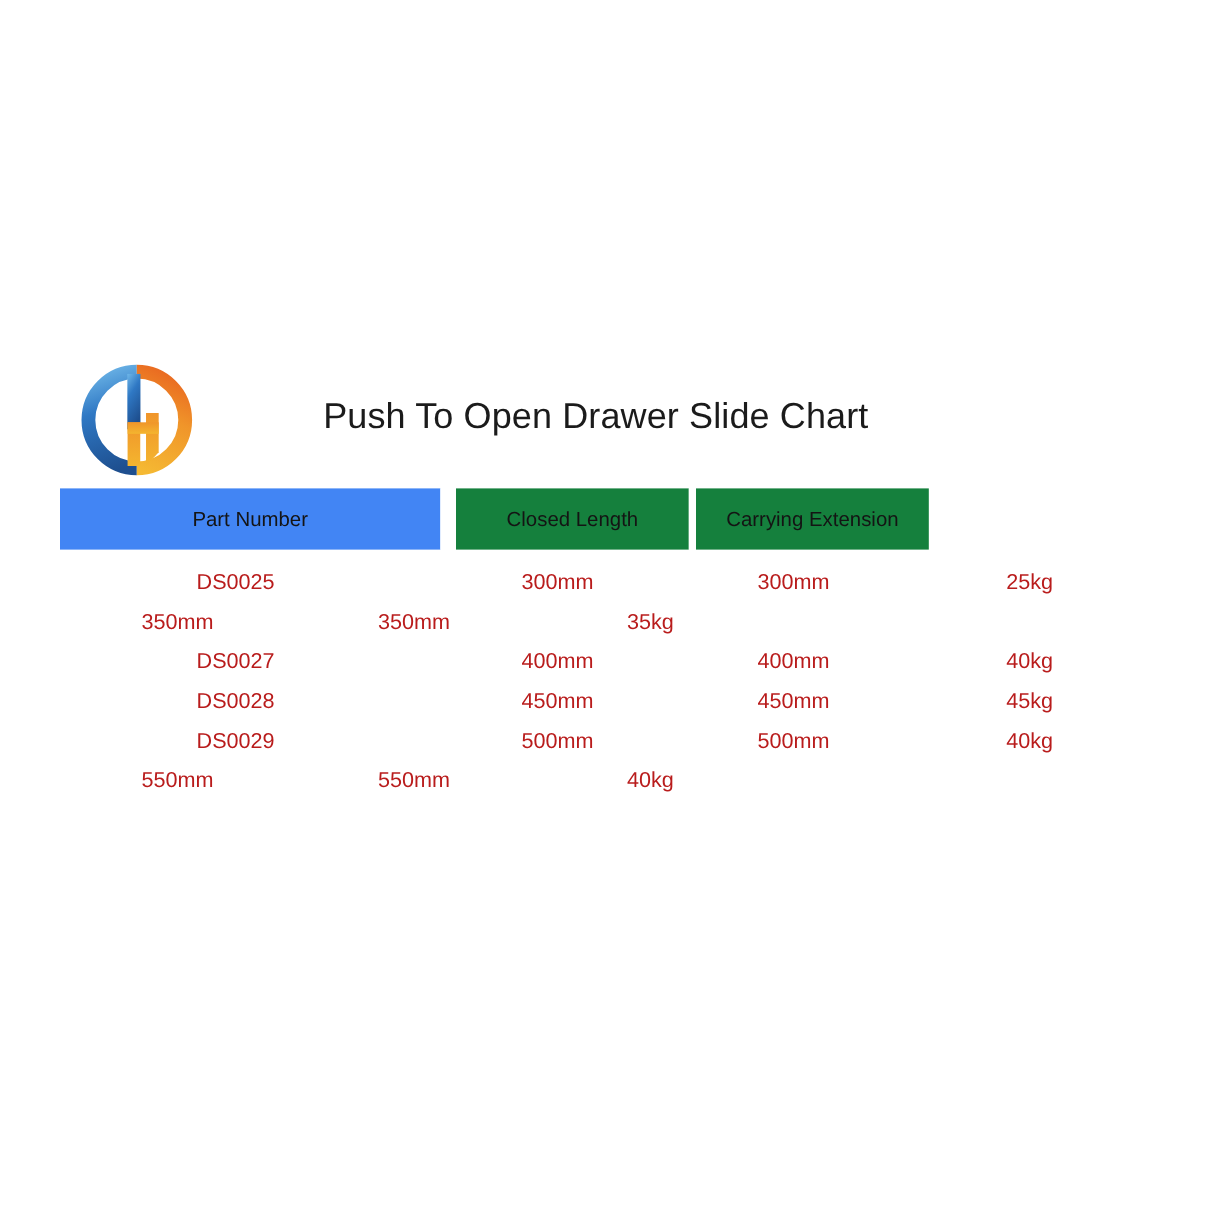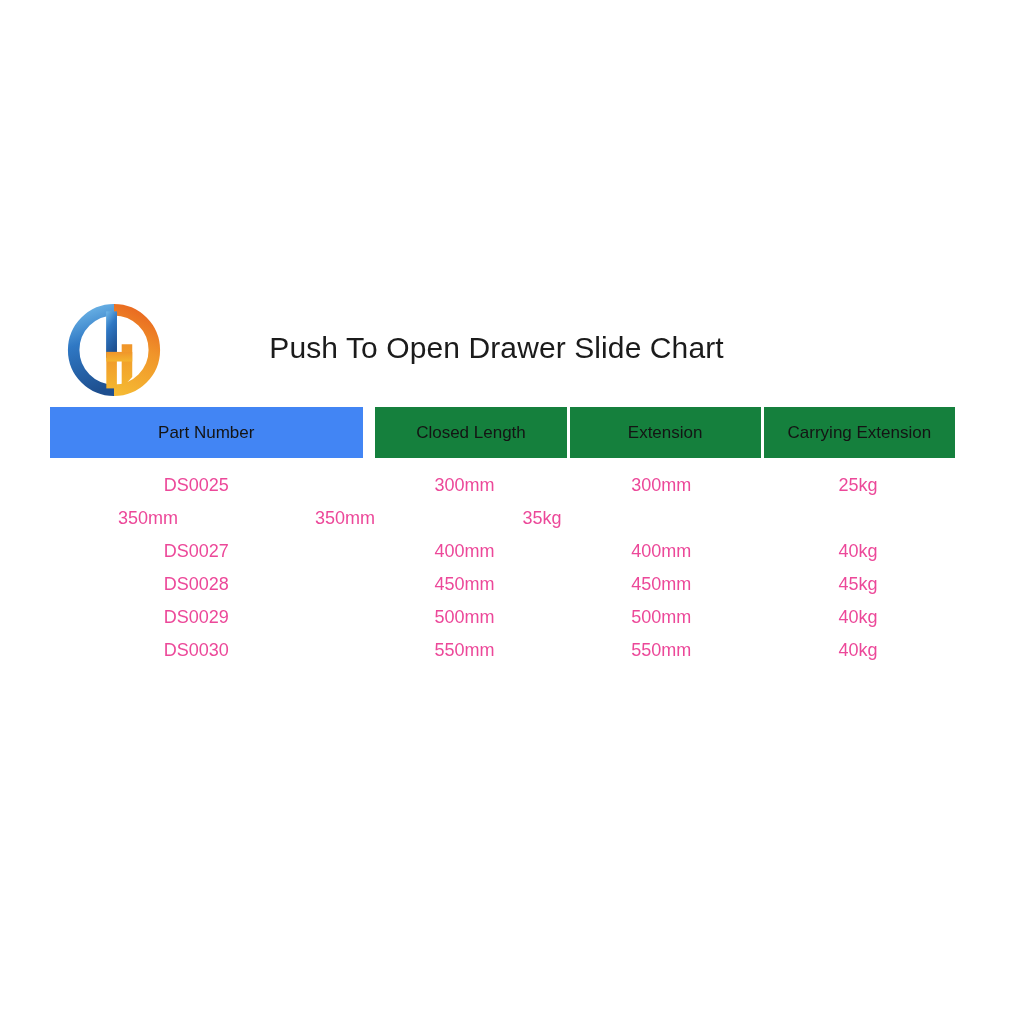--- a/index.html
+++ b/index.html
@@ -109,21 +109,21 @@
 
   .row {
     display: flex;
     height: 33px;
     align-items: center;
   }
 
   .cell {
     font-size: 18px;
     font-weight: 400;
-    color: #ec4899;
+    color: #b91c1c;
     text-align: center;
     box-sizing: border-box;
     line-height: 33px;
   }
 
   .cell-part     { width: 317px; }
   .cell-gap      { width: 13px; }
   .cell-sep      { width: 3px; }
   .cell-orangecol{ width: 194px; }
 </style>
@@ -181,21 +181,20 @@
     <div class="chart-title">Push To Open Drawer Slide Chart</div>
   </div>
 
   <div class="spec-table">
 
     <div class="table-header">
       <div class="th th-part">Part Number</div>
       <div class="th-gap"></div>
       <div class="th th-orange">Closed Length</div>
       <div class="th-sep"></div>
-      <div class="th th-orange">Extension</div>
       <div class="th-sep"></div>
       <div class="th th-orange">Carrying Extension</div>
     </div>
 
     <div class="table-body" id="table-body">
         <div class="row">
           <div class="cell cell-part">DS0025</div>
           <div class="cell cell-gap"></div>
           <div class="cell cell-orangecol">300mm</div>
           <div class="cell cell-sep"></div>
@@ -232,21 +231,20 @@
         <div class="row">
           <div class="cell cell-part">DS0029</div>
           <div class="cell cell-gap"></div>
           <div class="cell cell-orangecol">500mm</div>
           <div class="cell cell-sep"></div>
           <div class="cell cell-orangecol">500mm</div>
           <div class="cell cell-sep"></div>
           <div class="cell cell-orangecol">40kg</div>
         </div>
         <div class="row">
-          <div class="cell cell-part">DS0030</div>
           <div class="cell cell-gap"></div>
           <div class="cell cell-orangecol">550mm</div>
           <div class="cell cell-sep"></div>
           <div class="cell cell-orangecol">550mm</div>
           <div class="cell cell-sep"></div>
           <div class="cell cell-orangecol">40kg</div>
         </div>
       </div>
 
   </div>

